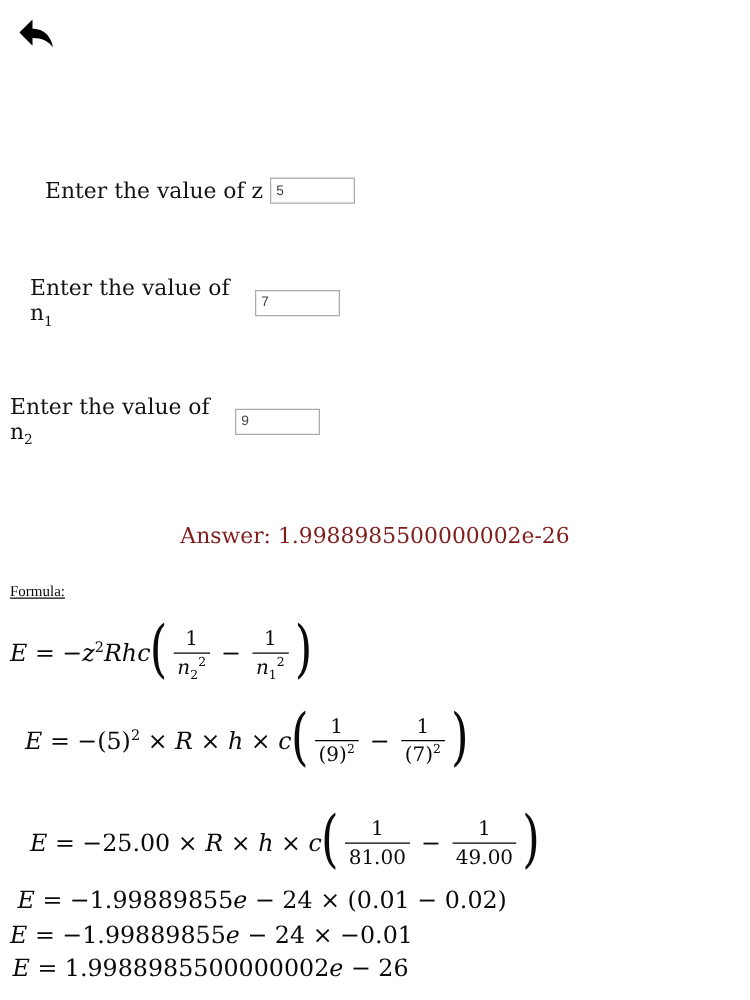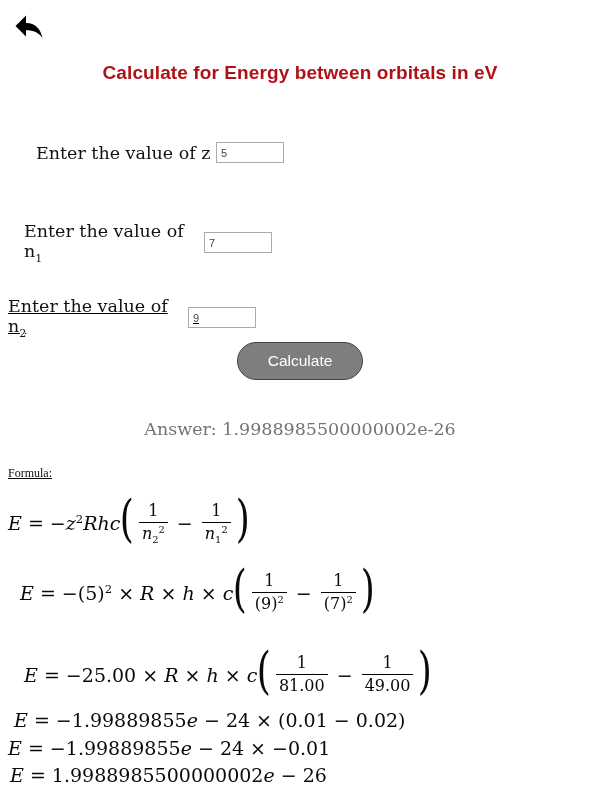--- a/index.html
+++ b/index.html
@@ -12,37 +12,37 @@
   }
   .back svg { width:38px; height:36px; fill:#000; }
   .title {
     position:absolute; top:62px; left:0; width:600px; margin:0;
     text-align:center; font-family:"Liberation Sans", sans-serif;
     font-weight:700; font-size:19px; color:#b01117; letter-spacing:0.1px;
   }
   .row { position:absolute; left:8px; display:flex; align-items:center; }
   .row-z  { top:142px;margin-left:28px; }
   .row-n1 { top:221px;margin-left:16px; }
-  .row-n2 { top:296px;text-decoration:underline; }
+  .row-n2 { top:316px; }
   .lbl { width:180px; font-size:17.5px; color:#121212; }
   .lbl sub { font-size:11px; }
   .field {
     width:58px; height:17px; border:1px solid #ababab; background:#fff;
     font-family:"Liberation Sans", sans-serif; font-size:11px; color:#444;
     padding:1px 4px; outline:none;
   }
   .btn-wrap { position:absolute; top:342px; left:0; width:600px; text-align:center; }
   .calc {
     background:#7e7e7e; color:#ffffff; border:1.6px solid #36454f;
     border-radius:20px; padding:9px 30px; font-family:"Liberation Sans", sans-serif;
     font-size:15.5px; cursor:pointer;
   }
   .answer {
     position:absolute; top:419px; left:0; width:600px; text-align:center;
-    font-size:17.5px; color:#737373;
+    font-size:17.5px; color:#7f1d1d;
   }
   .fheading {
     position:absolute; top:466px; left:8px; font-size:12px;
     text-decoration:underline; color:#0a0a0a;font-family:Liberation Serif, serif;
   }
   .math { position:absolute; display:flex; align-items:center; font-size:19px; color:#0a0a0a; white-space:pre; }
   .math .run { white-space:pre; }
   .v { font-style:italic; }
   .math sup { font-size:61%; vertical-align:super; line-height:0; }
   .math sub { font-size:61%; vertical-align:sub; line-height:0; }
@@ -69,40 +69,36 @@
 <div class="page">
 
   <div class="back">
     <span>
       <svg viewBox="0 0 24 24" aria-hidden="true">
         <path d="M10 9V5l-7 7 7 7v-4.1c5 0 8.5 1.6 11 5.1-1-5-4-10-11-10z"></path>
       </svg>
     </span>
   </div>
 
-  <h1 class="title">Calculate for Energy between orbitals in eV</h1>
 
   <div class="row row-z">
     <span class="lbl"><span>Enter the value of z</span></span>
     <input class="field" type="text" value="5" style="">
   </div>
 
   <div class="row row-n1">
     <span class="lbl"><span>Enter the value of n</span><sub>1</sub></span>
     <input class="field" type="text" value="7" style="">
   </div>
 
   <div class="row row-n2">
     <span class="lbl"><span>Enter the value of n</span><sub>2</sub></span>
     <input class="field" type="text" value="9" style="">
   </div>
 
-  <div class="btn-wrap">
-    <button class="calc">Calculate</button>
-  </div>
 
   <div class="answer">Answer: 1.9988985500000002e-26</div>
 
   <div class="fheading">Formula:</div>
 
   <div class="math l1">
     <span class="run"><span class="v">E</span><span> = −</span><span class="v">z</span><sup>2</sup><span class="v">Rhc</span></span>
     <span class="paren">(</span>
     <span class="frac">
       <span class="num">1</span>

